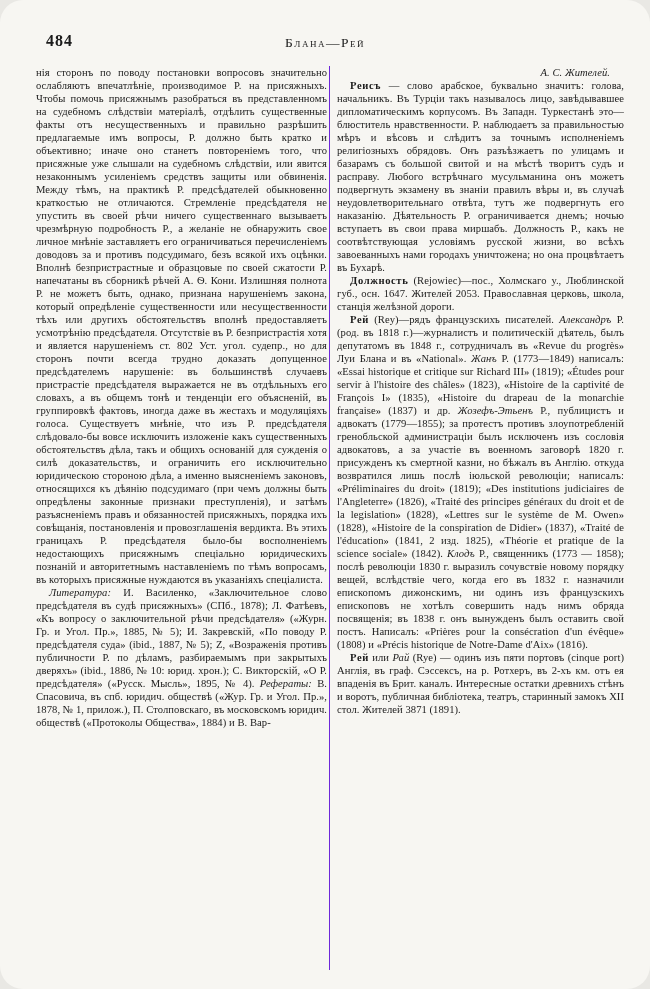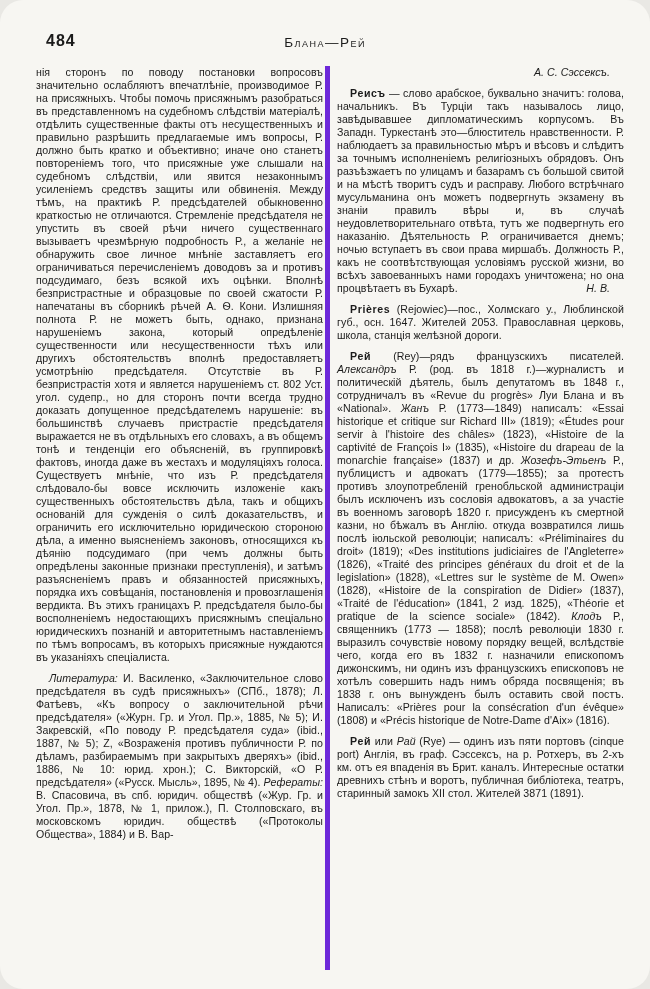--- a/index.html
+++ b/index.html
@@ -7,21 +7,21 @@
     padding: 0;
     background: #e9e8e4;
   }
   .page {
     position: relative;
     width: 650px;
     height: 989px;
     margin: 0 auto;
     background: #f7f6f2;
     color: #1b1b1b;
-    font-family: Liberation Sans, sans-serif;
+    font-family: Liberation Serif, serif;
     overflow: hidden;
     box-sizing: border-box;
     border-radius: 23px;
   }
   .page-header {
     position: relative;
     padding: 34px 44px 0 44px;
     height: 26px;
   }
   .page-number {
@@ -51,31 +51,30 @@
   .col {
     width: 50%;
     box-sizing: border-box;
     text-align: justify;
     font-size: 10.6px;
     line-height: 13px;
     letter-spacing: 0.05px;
   }
   .col-left {
     padding-right: 2px;
-    border-right: 5px solid #6d28d9;
+    border-right: 1px solid #6d28d9;
   }
   .col-right {
     padding-left: 7px;
   }
   p.para {
     margin: 0;
   }
   p.para.indent {
     text-indent: 13px;
-    margin-top: 8px;
   }
   .seg-normal { font-style: normal; font-weight: normal; }
   .seg-italic { font-style: italic; }
   .seg-bold   { font-weight: bold; letter-spacing: 0.6px; }
   .signature {
     text-align: right;
     font-style: italic;
     padding-right: 14px;
   }
   .signature.overlap {
@@ -89,21 +88,20 @@
   <div class="page-header">
     <div class="page-number">484</div>
     <div class="running-title">Блана—Рей</div>
   </div>
   <div class="columns">
     <div class="col col-left">
         <p class="para"><span class="seg-normal">нія сторонъ по поводу постановки вопросовъ значительно ослабляютъ впечатлѣніе, производимое Р. на присяжныхъ. Чтобы помочь присяжнымъ разобраться въ представленномъ на судебномъ слѣдствіи матеріалѣ, отдѣлить существенные факты отъ несущественныхъ и правильно разрѣшить предлагаемые имъ вопросы, Р. должно быть кратко и объективно; иначе оно станетъ повтореніемъ того, что присяжные уже слышали на судебномъ слѣдствіи, или явится незаконнымъ усиленіемъ средствъ защиты или обвиненія. Между тѣмъ, на практикѣ Р. предсѣдателей обыкновенно краткостью не отличаются. Стремленіе предсѣдателя не упустить въ своей рѣчи ничего существеннаго вызываетъ чрезмѣрную подробность Р., а желаніе не обнаружить свое личное мнѣніе заставляетъ его ограничиваться перечисленіемъ доводовъ за и противъ подсудимаго, безъ всякой ихъ оцѣнки. Вполнѣ безпристрастные и образцовые по своей сжатости Р. напечатаны въ сборникѣ рѣчей А. Ѳ. Кони. Излишняя полнота Р. не можетъ быть, однако, признана нарушеніемъ закона, который опредѣленіе существенности или несущественности тѣхъ или другихъ обстоятельствъ вполнѣ предоставляетъ усмотрѣнію предсѣдателя. Отсутствіе въ Р. безпристрастія хотя и является нарушеніемъ ст. 802 Уст. угол. судепр., но для сторонъ почти всегда трудно доказать допущенное предсѣдателемъ нарушеніе: въ большинствѣ случаевъ пристрастіе предсѣдателя выражается не въ отдѣльныхъ его словахъ, а въ общемъ тонѣ и тенденціи его объясненій, въ группировкѣ фактовъ, иногда даже въ жестахъ и модуляціяхъ голоса. Существуетъ мнѣніе, что изъ Р. предсѣдателя слѣдовало-бы вовсе исключить изложеніе какъ существенныхъ обстоятельствъ дѣла, такъ и общихъ основаній для сужденія о силѣ доказательствъ, и ограничить его исключительно юридическою стороною дѣла, а именно выясненіемъ законовъ, относящихся къ дѣянію подсудимаго (при чемъ должны быть опредѣлены законные признаки преступленія), и затѣмъ разъясненіемъ правъ и обязанностей присяжныхъ, порядка ихъ совѣщанія, постановленія и провозглашенія вердикта. Въ этихъ границахъ Р. предсѣдателя было-бы восполненіемъ недостающихъ присяжнымъ спеціально юридическихъ познаній и авторитетнымъ наставленіемъ по тѣмъ вопросамъ, въ которыхъ присяжные нуждаются въ указаніяхъ спеціалиста.</span></p>
         <p class="para indent"><span class="seg-italic">Литература:</span><span class="seg-normal"> И. Василенко, «Заключительное слово предсѣдателя въ судѣ присяжныхъ» (СПб., 1878); Л. Фатѣевъ, «Къ вопросу о заключительной рѣчи предсѣдателя» («Журн. Гр. и Угол. Пр.», 1885, № 5); И. Закревскій, «По поводу Р. предсѣдателя суда» (ibid., 1887, № 5); Z, «Возраженія противъ публичности Р. по дѣламъ, разбираемымъ при закрытыхъ дверяхъ» (ibid., 1886, № 10: юрид. хрон.); С. Викторскій, «О Р. предсѣдателя» («Русск. Мысль», 1895, № 4). </span><span class="seg-italic">Рефераты:</span><span class="seg-normal"> В. Спасовича, въ спб. юридич. обществѣ («Жур. Гр. и Угол. Пр.», 1878, № 1, прилож.), П. Столповскаго, въ московскомъ юридич. обществѣ («Протоколы Общества», 1884) и В. Вар-</span></p>
       </div>
     <div class="col col-right">
-        <div class="signature">А. С. Сэссексъ.</div>
+        <div class="signature">А. С. Жителей.</div>
         <p class="para indent"><span class="seg-bold">Реисъ</span><span class="seg-normal"> — слово арабское, буквально значитъ: голова, начальникъ. Въ Турціи такъ называлось лицо, завѣдывавшее дипломатическимъ корпусомъ. Въ Западн. Туркестанѣ это—блюститель нравственности. Р. наблюдаетъ за правильностью мѣръ и вѣсовъ и слѣдитъ за точнымъ исполненіемъ религіозныхъ обрядовъ. Онъ разъѣзжаетъ по улицамъ и базарамъ съ большой свитой и на мѣстѣ творитъ судъ и расправу. Любого встрѣчнаго мусульманина онъ можетъ подвергнуть экзамену въ знаніи правилъ вѣры и, въ случаѣ неудовлетворительнаго отвѣта, тутъ же подвергнуть его наказанію. Дѣятельность Р. ограничивается днемъ; ночью вступаетъ въ свои права миршабъ. Должность Р., какъ не соотвѣтствующая условіямъ русской жизни, во всѣхъ завоеванныхъ нами городахъ уничтожена; но она процвѣтаетъ въ Бухарѣ.</span></p>
-        <div class="signature overlap">Н. В.</div>
-        <p class="para indent"><span class="seg-bold">Prières</span><span class="seg-normal"> (Rejowiec)—пос., Холмскаго у., Люблинской губ., осн. 1647. Жителей 2053. Православная церковь, школа, станція желѣзной дороги.</span></p>
+        <p class="para indent"><span class="seg-bold">Должность</span><span class="seg-normal"> (Rejowiec)—пос., Холмскаго у., Люблинской губ., осн. 1647. Жителей 2053. Православная церковь, школа, станція желѣзной дороги.</span></p>
         <p class="para indent"><span class="seg-bold">Рей</span><span class="seg-normal"> (Rey)—рядъ французскихъ писателей. </span><span class="seg-italic">Александръ</span><span class="seg-normal"> Р. (род. въ 1818 г.)—журналистъ и политическій дѣятель, былъ депутатомъ въ 1848 г., сотрудничалъ въ «Revue du progrès» Луи Блана и въ «National». </span><span class="seg-italic">Жанъ</span><span class="seg-normal"> Р. (1773—1849) написалъ: «Essai historique et critique sur Richard III» (1819); «Études pour servir à l'histoire des châles» (1823), «Histoire de la captivité de François I» (1835), «Histoire du drapeau de la monarchie française» (1837) и др. </span><span class="seg-italic">Жозефъ-Этьенъ</span><span class="seg-normal"> Р., публицистъ и адвокатъ (1779—1855); за протестъ противъ злоупотребленій гренобльской администраціи былъ исключенъ изъ сословія адвокатовъ, а за участіе въ военномъ заговорѣ 1820 г. присужденъ къ смертной казни, но бѣжалъ въ Англію. откуда возвратился лишь послѣ іюльской революціи; написалъ: «Préliminaires du droit» (1819); «Des institutions judiciaires de l'Angleterre» (1826), «Traité des principes généraux du droit et de la legislation» (1828), «Lettres sur le système de M. Owen» (1828), «Histoire de la conspiration de Didier» (1837), «Traité de l'éducation» (1841, 2 изд. 1825), «Théorie et pratique de la science sociale» (1842). </span><span class="seg-italic">Клодъ</span><span class="seg-normal"> Р., священникъ (1773 — 1858); послѣ революціи 1830 г. выразилъ сочувствіе новому порядку вещей, вслѣдствіе чего, когда его въ 1832 г. назначили епископомъ дижонскимъ, ни одинъ изъ французскихъ епископовъ не хотѣлъ совершить надъ нимъ обряда посвященія; въ 1838 г. онъ вынужденъ былъ оставить свой постъ. Написалъ: «Prières pour la consécration d'un évêque» (1808) и «Précis historique de Notre-Dame d'Aix» (1816).</span></p>
         <p class="para indent"><span class="seg-bold">Рей</span><span class="seg-normal"> или </span><span class="seg-italic">Рай</span><span class="seg-normal"> (Rye) — одинъ изъ пяти портовъ (cinque port) Англія, въ граф. Сэссексъ, на р. Ротхеръ, въ 2-хъ км. отъ ея впаденія въ Брит. каналъ. Интересные остатки древнихъ стѣнъ и воротъ, публичная библіотека, театръ, старинный замокъ XII стол. Жителей 3871 (1891).</span></p>
       </div>
   </div>
 </div>
 
 </body></html>

